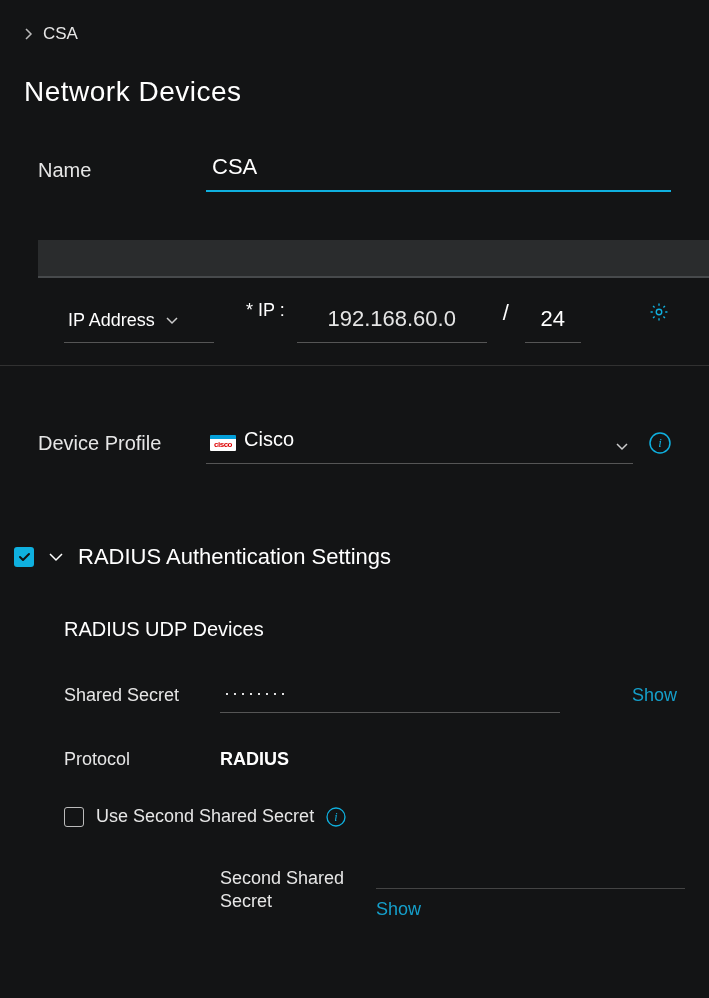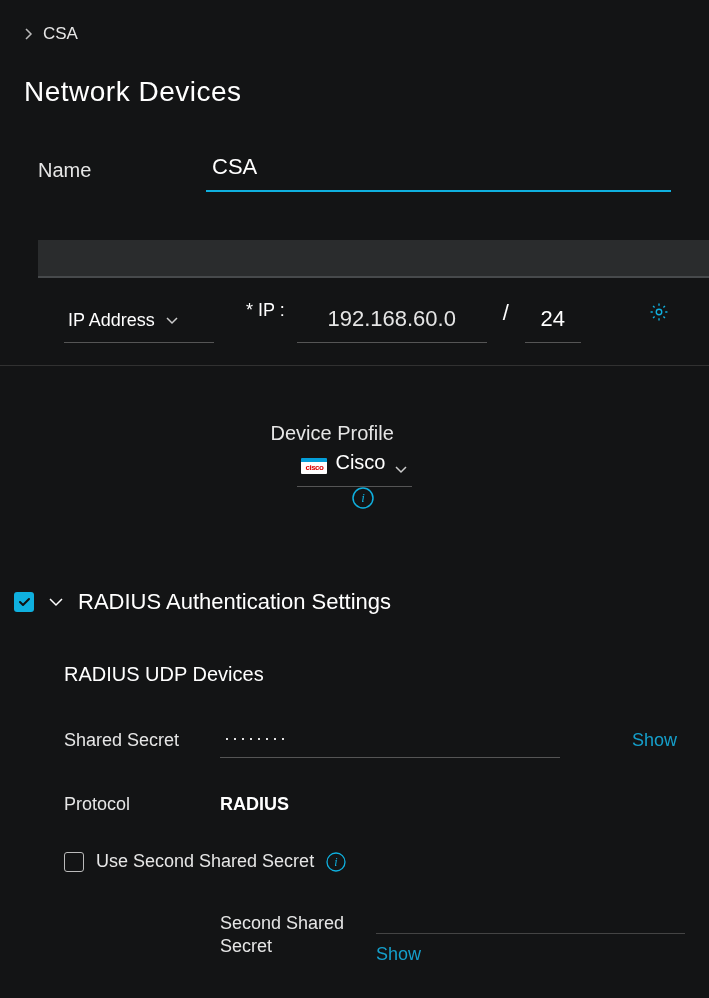--- a/index.html
+++ b/index.html
@@ -113,21 +113,20 @@
     display:flex;align-items:center;justify-content:center;
   }
   .gear-btn svg { width:22px; height:22px; }
   .gear-btn path, .gear-btn circle { stroke:#0fb0df; fill:none; stroke-width:1.5;}
 
   
   .profile-row {
     display:flex; align-items:center;
     padding: 0 38px;
     margin-top: 56px;
-    flex-direction: column;
   }
   .profile-row .label { width:168px; font-size:20px; flex-shrink:0; }
   .profile-select {
     flex:1;
     display:flex; align-items:flex-end;
     border-bottom:1px solid #555;
     padding:6px 4px 12px 4px;
     cursor:pointer;
     gap:8px;
   }

